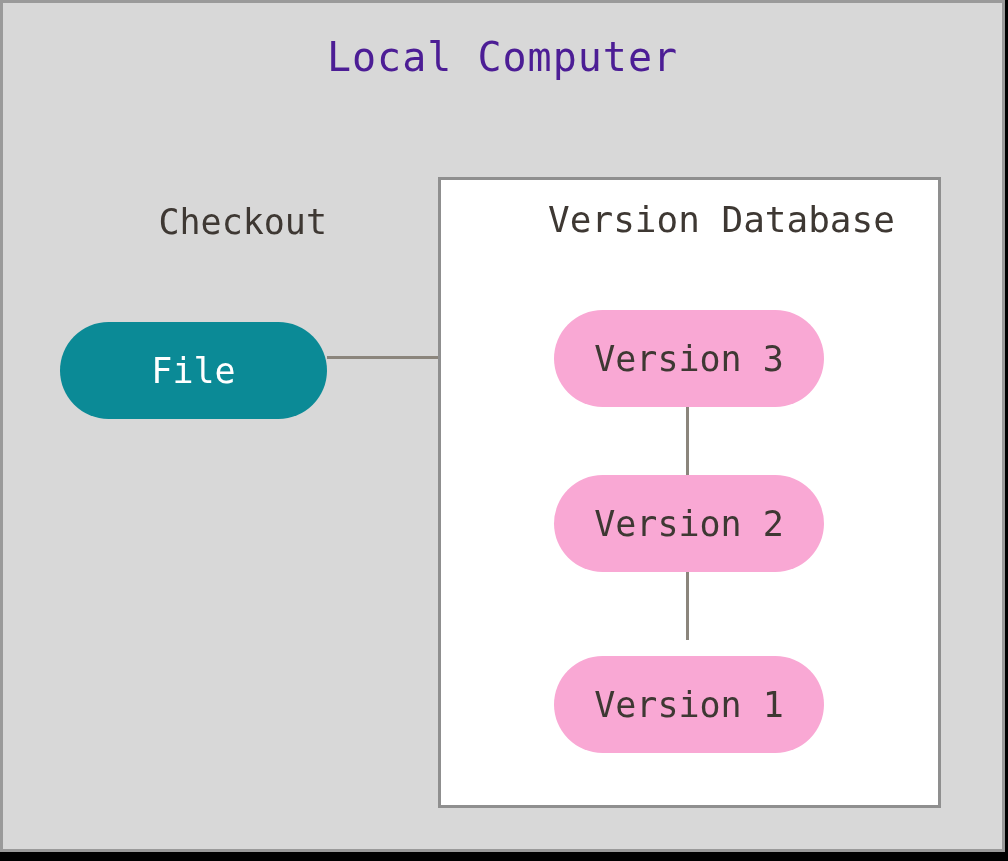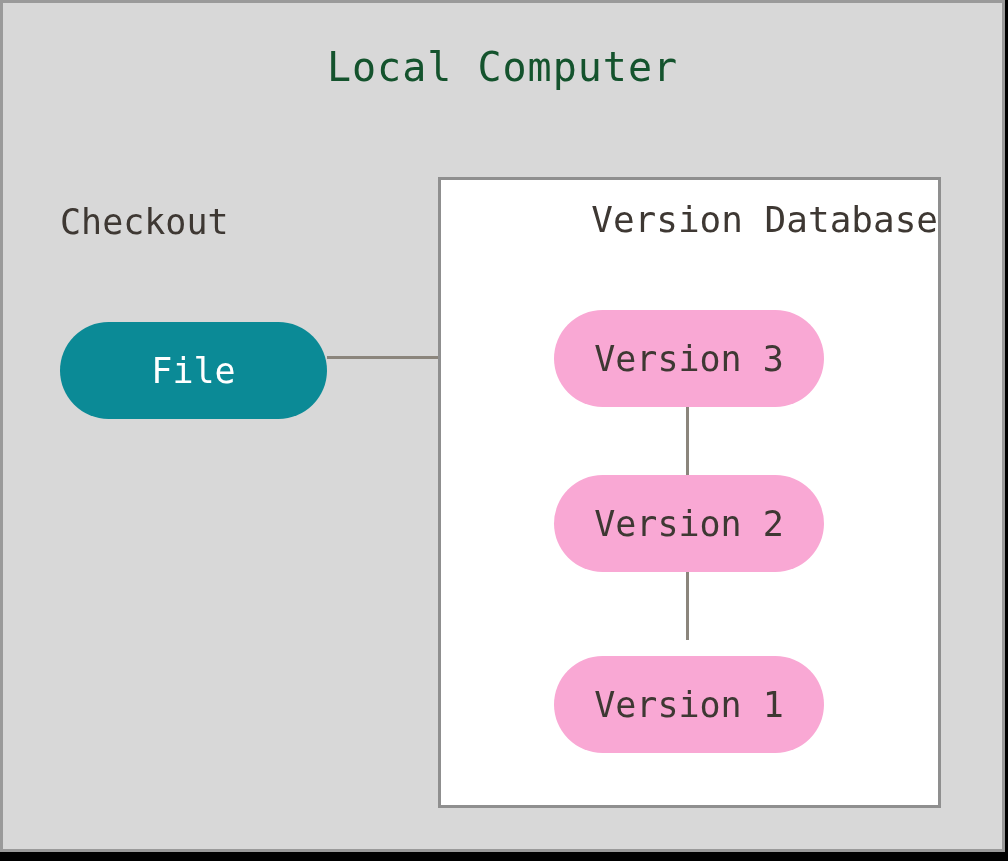--- a/index.html
+++ b/index.html
@@ -15,34 +15,34 @@
     left: 0;
     top: 0;
     width: 999px;
     height: 846px;
     border: 3px solid #9a9a9a;
     background: #d8d8d8;
   }
   .diagram-title {
     position: absolute;
     left: 0;
-    top: 41px;
+    top: 31px;
     width: 100%;
     text-align: center;
     font-size: 40px;
     line-height: 46px;
-    color: #14532d;
+    color: #4c1d95;
     letter-spacing: 1px;
   }
   .checkout-label {
     position: absolute;
     left: 57px;
     top: 199px;
     width: 267px;
-    text-align: left;
+    text-align: right;
     font-size: 35px;
     line-height: 40px;
     color: #3e3833;
   }
   .pill {
     position: absolute;
     height: 97px;
     border-radius: 48.5px;
     display: flex;
     align-items: center;
@@ -72,24 +72,25 @@
     width: 497px;
     height: 625px;
     border: 3px solid #8f8f8f;
     background: #ffffff;
   }
   .vdb-title {
     position: absolute;
     left: 0;
     top: 20px;
     width: 100%;
-    text-align: right;
+    text-align: center;
     font-size: 36px;
     line-height: 40px;
     color: #3e3833;
+    padding-left: 32px;
   }
   .version-pill {
     left: 113px;
     width: 270px;
     background: #f9a8d4;
     color: #3e3833;
   }
   .v3 { top: 130px; }
   .v2 { top: 295px; }
   .v1 { top: 476px; }

